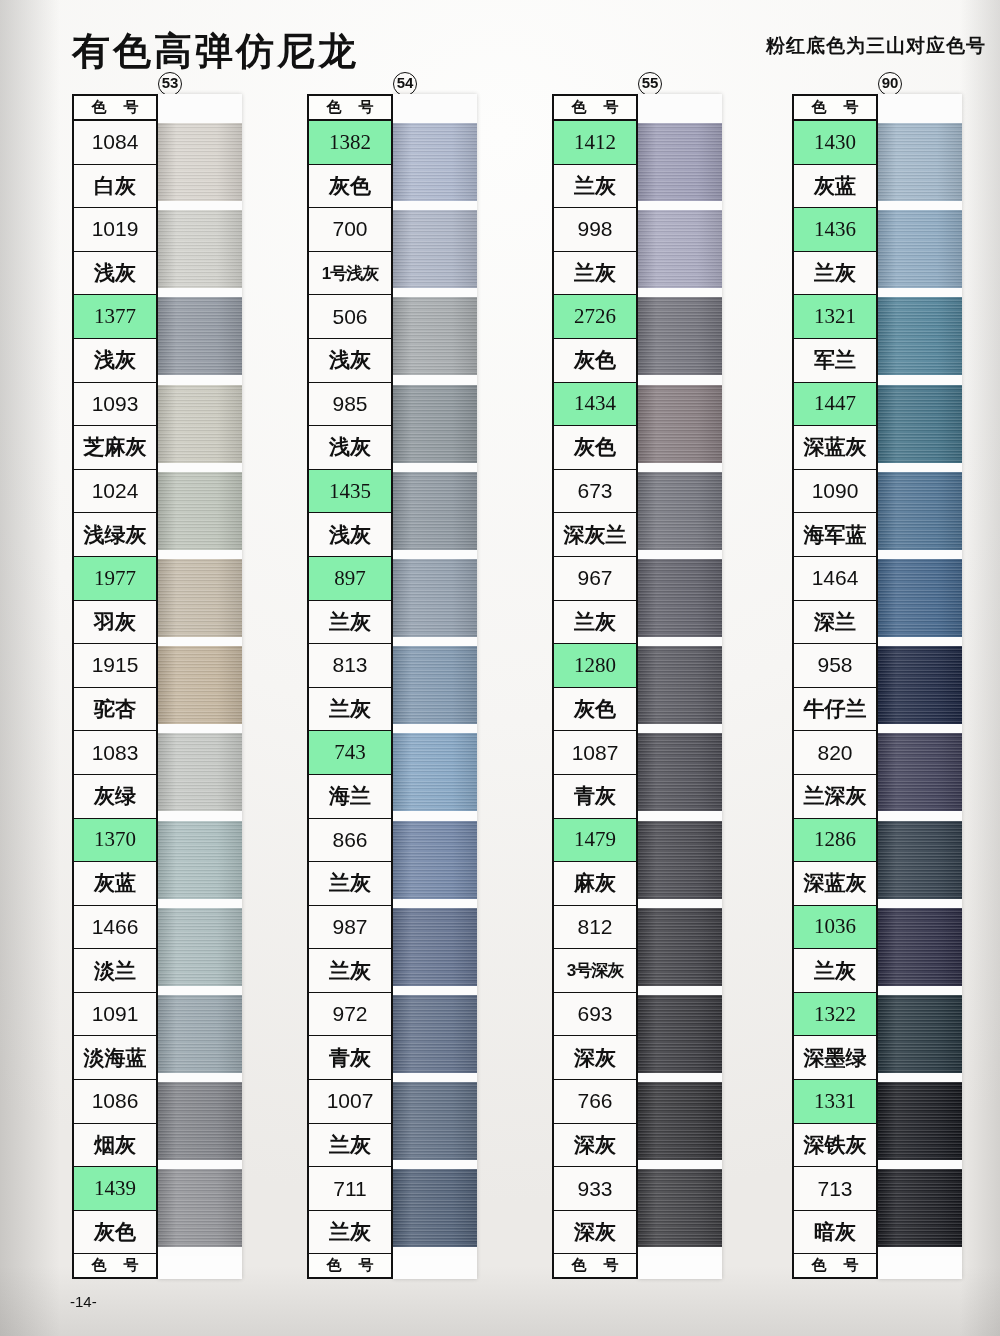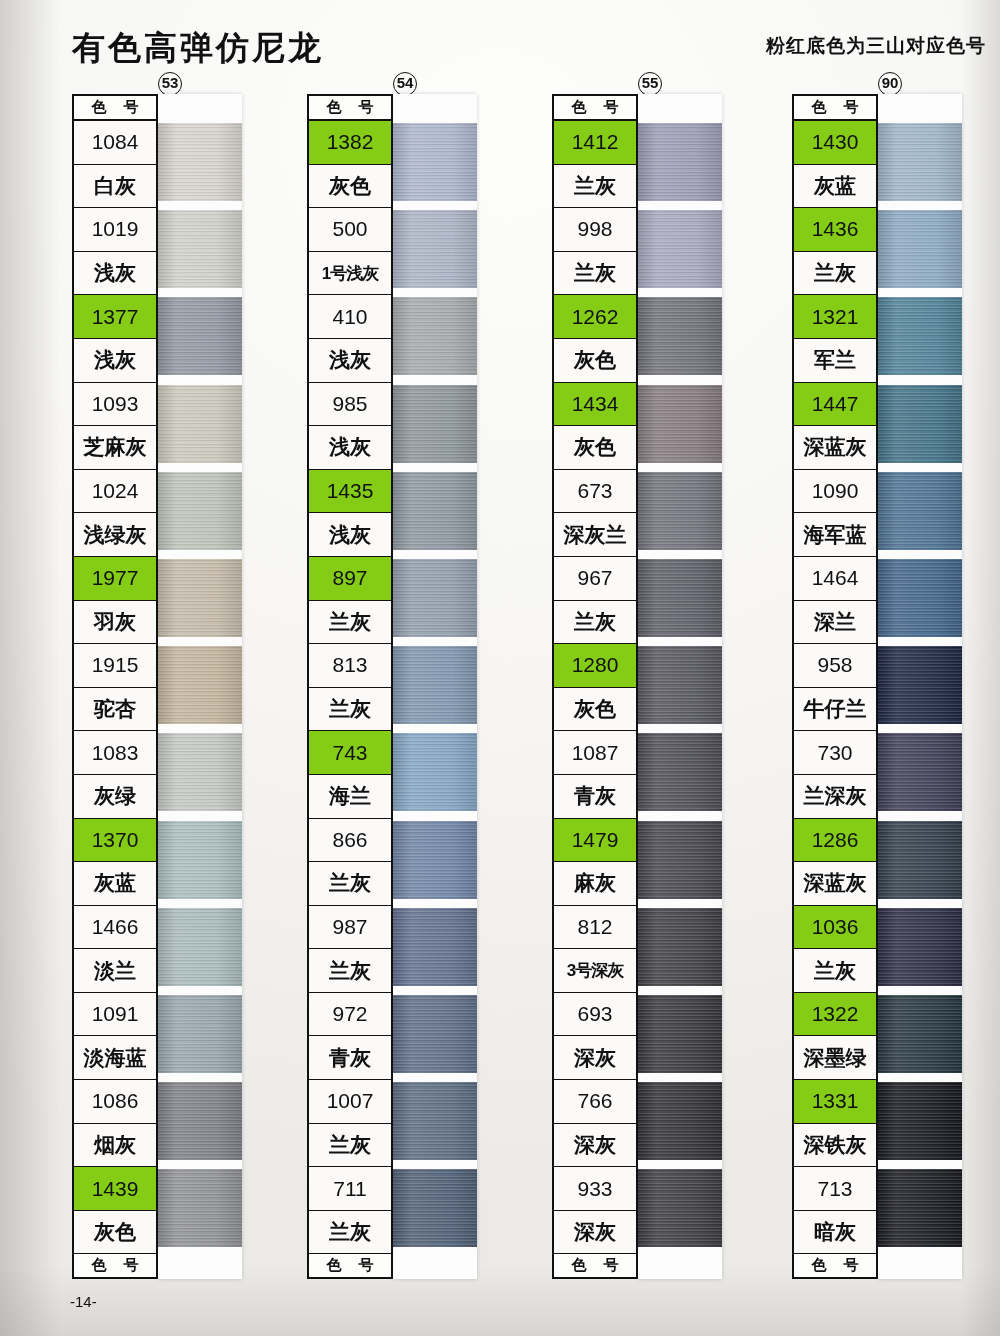--- a/index.html
+++ b/index.html
@@ -14,21 +14,21 @@
     background:
       radial-gradient(120% 80% at 50% 10%, #fdfdfc 0%, #f6f5f3 55%, #eceae7 100%);
   }
   .shade-l{position:absolute;left:0;top:0;width:60px;height:100%;
     background:linear-gradient(90deg,rgba(120,118,115,.30),rgba(120,118,115,0));}
   .shade-r{position:absolute;right:0;top:0;width:40px;height:100%;
     background:linear-gradient(270deg,rgba(120,118,115,.22),rgba(120,118,115,0));}
   .shade-b{position:absolute;left:0;bottom:0;width:100%;height:70px;
     background:linear-gradient(0deg,rgba(120,118,115,.18),rgba(120,118,115,0));}
 
-  .title{position:absolute;left:72px;top:26px;font-size:33px;font-weight:bold;
+  .title{position:absolute;left:72px;top:26px;font-size:38px;font-weight:bold;
     letter-spacing:3px;white-space:nowrap;}
   .note{position:absolute;right:14px;top:33px;font-size:19px;font-weight:bold;
     letter-spacing:1px;white-space:nowrap;}
   .footer{position:absolute;left:70px;bottom:26px;font-size:15px;}
 
   .groups{position:absolute;left:0;top:72px;width:1000px;}
   .group{position:absolute;top:0;}
   .grp-num{position:absolute;top:0;font-size:15px;width:22px;height:22px;
     border:1.6px solid #111;border-radius:50%;text-align:center;line-height:20px;
     background:#fbfaf8;font-weight:bold;}
@@ -39,21 +39,21 @@
   .ltable{width:86px;border:2.2px solid #111;border-bottom:none;
     background:#fbfaf8;box-sizing:border-box;position:relative;z-index:3;}
   .hdr{height:25px;border-bottom:2.2px solid #111;display:flex;
     align-items:center;justify-content:space-around;padding:0 9px;
     font-size:15px;font-weight:bold;box-sizing:border-box;background:#fdfdfb;}
   .cell{height:43.6px;border-bottom:1.8px solid #111;display:flex;
     align-items:center;justify-content:center;box-sizing:border-box;
     font-size:21px;background:#fbfaf9;}
   .cell.name{font-weight:bold;font-size:21px;letter-spacing:0px;}
   .cell.name.sm{font-size:17px;letter-spacing:-1px;}
-  .cell.hl{background:#84cc16;}
+  .cell.hl{background:#86efac;font-family:Liberation Serif, serif;}
   .ftr{height:25px;border-bottom:2.2px solid #111;display:flex;
     align-items:center;justify-content:space-around;padding:0 9px;
     font-size:15px;font-weight:bold;box-sizing:border-box;background:#fdfdfb;}
 
   
   .strip{position:relative;width:84px;background:#fdfdfd;
     box-shadow:0 0 4px rgba(0,0,0,.18);}
   .sw{position:relative;width:100%;overflow:hidden;}
   .sw::after{content:"";position:absolute;inset:0;
     background:repeating-linear-gradient(
@@ -155,23 +155,23 @@
     <div class="group" style="left: 307px;">
       <div class="grp-num" style="left: 86px;">54</div>
       <div class="panel">
         <div class="ltable">
           <div class="hdr">
             <span>色</span>
             <span>号</span>
           </div>
           <div class="cell hl">1382</div>
           <div class="cell name">灰色</div>
-          <div class="cell">500</div>
+          <div class="cell">700</div>
           <div class="cell name sm">1号浅灰</div>
-          <div class="cell">410</div>
+          <div class="cell">506</div>
           <div class="cell name">浅灰</div>
           <div class="cell">985</div>
           <div class="cell name">浅灰</div>
           <div class="cell hl">1435</div>
           <div class="cell name">浅灰</div>
           <div class="cell hl">897</div>
           <div class="cell name">兰灰</div>
           <div class="cell">813</div>
           <div class="cell name">兰灰</div>
           <div class="cell hl">743</div>
@@ -227,21 +227,21 @@
       <div class="panel">
         <div class="ltable">
           <div class="hdr">
             <span>色</span>
             <span>号</span>
           </div>
           <div class="cell hl">1412</div>
           <div class="cell name">兰灰</div>
           <div class="cell">998</div>
           <div class="cell name">兰灰</div>
-          <div class="cell hl">1262</div>
+          <div class="cell hl">2726</div>
           <div class="cell name">灰色</div>
           <div class="cell hl">1434</div>
           <div class="cell name">灰色</div>
           <div class="cell">673</div>
           <div class="cell name">深灰兰</div>
           <div class="cell">967</div>
           <div class="cell name">兰灰</div>
           <div class="cell hl">1280</div>
           <div class="cell name">灰色</div>
           <div class="cell">1087</div>
@@ -307,21 +307,21 @@
           <div class="cell hl">1321</div>
           <div class="cell name">军兰</div>
           <div class="cell hl">1447</div>
           <div class="cell name">深蓝灰</div>
           <div class="cell">1090</div>
           <div class="cell name">海军蓝</div>
           <div class="cell">1464</div>
           <div class="cell name">深兰</div>
           <div class="cell">958</div>
           <div class="cell name">牛仔兰</div>
-          <div class="cell">730</div>
+          <div class="cell">820</div>
           <div class="cell name">兰深灰</div>
           <div class="cell hl">1286</div>
           <div class="cell name">深蓝灰</div>
           <div class="cell hl">1036</div>
           <div class="cell name">兰灰</div>
           <div class="cell hl">1322</div>
           <div class="cell name">深墨绿</div>
           <div class="cell hl">1331</div>
           <div class="cell name">深铁灰</div>
           <div class="cell">713</div>

